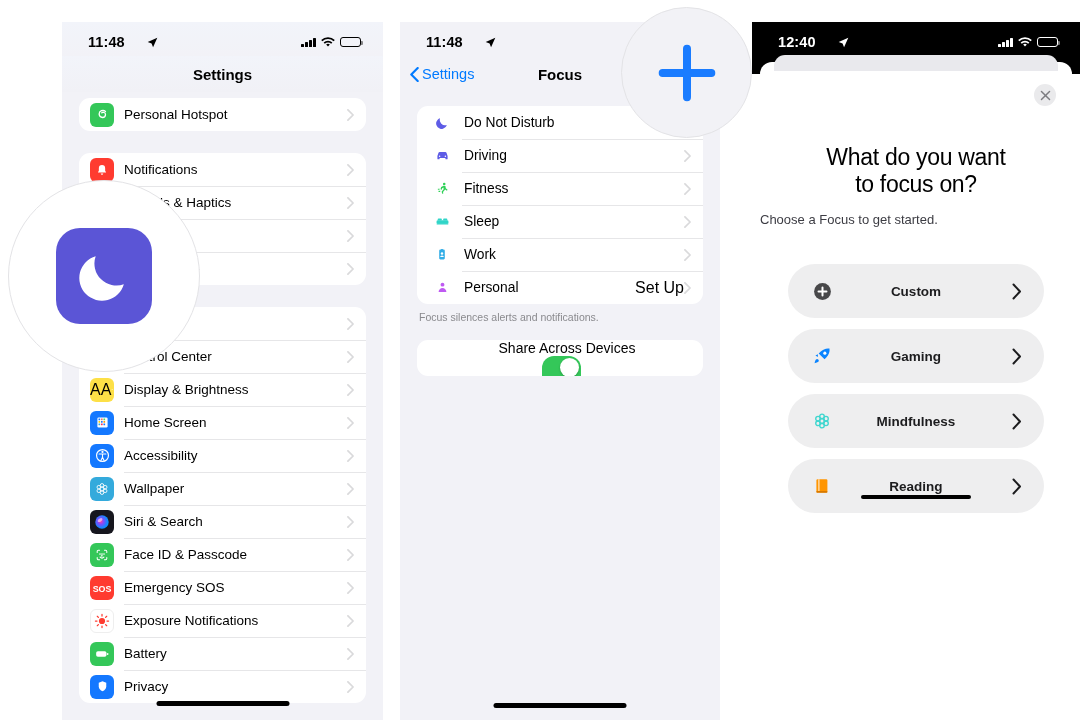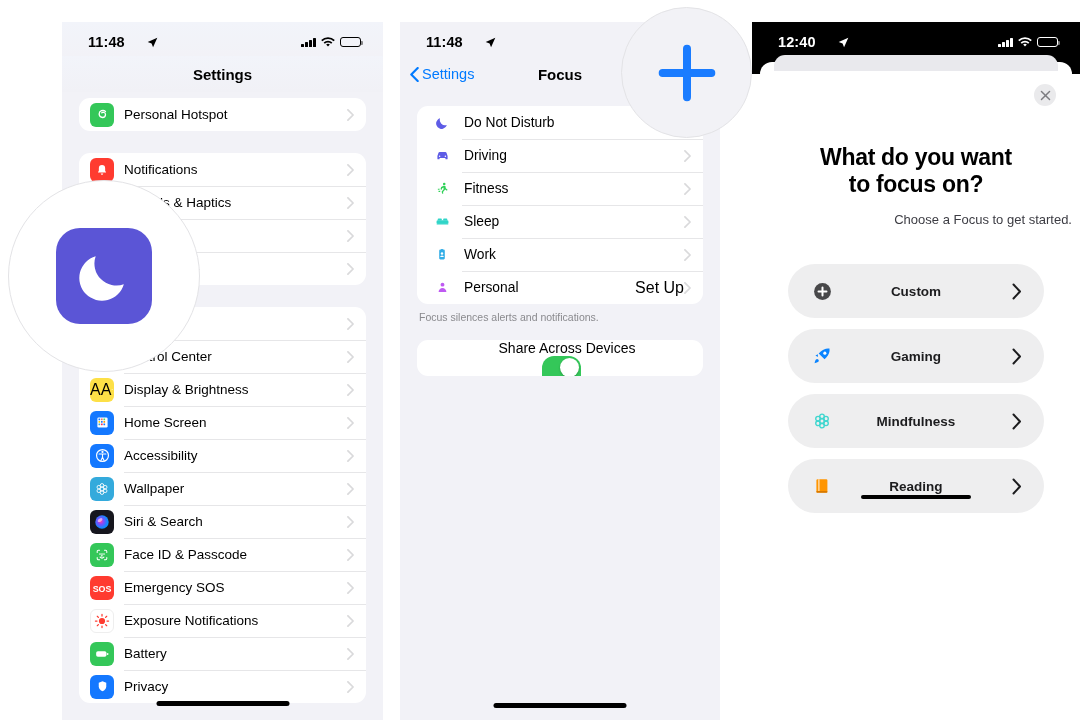--- a/index.html
+++ b/index.html
@@ -67,23 +67,23 @@
     box-shadow:0 1px 2px rgba(0,0,0,.25); }
 
   
   .sheet { position:absolute; left:8px; right:8px; top:20px; bottom:0;
     background:#fff; border-radius:12px 12px 0 0; }
   .sheet-top { position:absolute; left:14px; right:14px; top:-7px; height:16px;
     background:#e9e9ed; border-radius:11px 11px 0 0; }
   .close-btn { position:absolute; right:16px; top:22px; width:22px; height:22px;
     border-radius:50%; background:#eaeaec; display:flex; align-items:center;
     justify-content:center; }
-  .sheet-h1 { text-align:center; font-size:23px; font-weight:bold; color:#000;
+  .sheet-h1 { text-align:center; font-size:23px; font-weight:normal; color:#000;
     line-height:1.18; margin-top:82px; letter-spacing:-.3px; }
-  .sheet-sub { text-align:right; font-size:13px; color:#3c3c43; margin-top:14px; }
+  .sheet-sub { text-align:left; font-size:13px; color:#3c3c43; margin-top:14px; }
   .pill { display:flex; align-items:center; height:54px; background:#eeeeef;
     border-radius:27px; margin:0 28px 11px 28px; position:relative; }
   .pill .pico { position:absolute; left:23px; width:22px; height:22px;
     display:flex; align-items:center; justify-content:center; }
   .pill .plbl { flex:1; text-align:center; font-size:13.5px; font-weight:bold;
     color:#1c1c1e; }
   .pill .pchev { position:absolute; right:22px; width:10px; height:17px; }
 
   
   .home-ind { position:absolute; bottom:8px; left:50%; transform:translateX(-50%);

